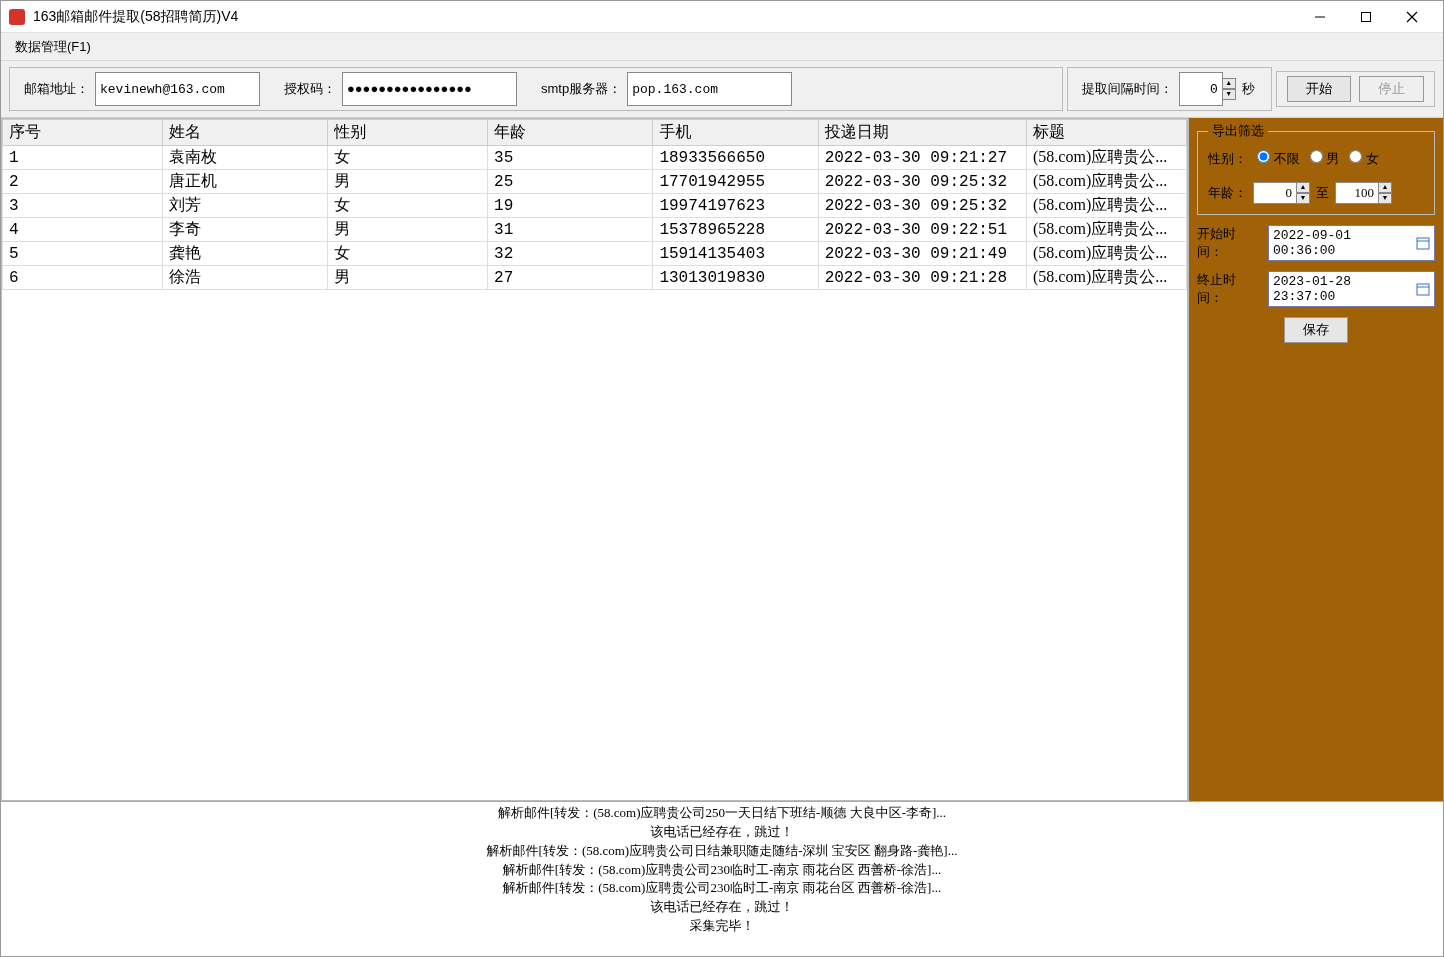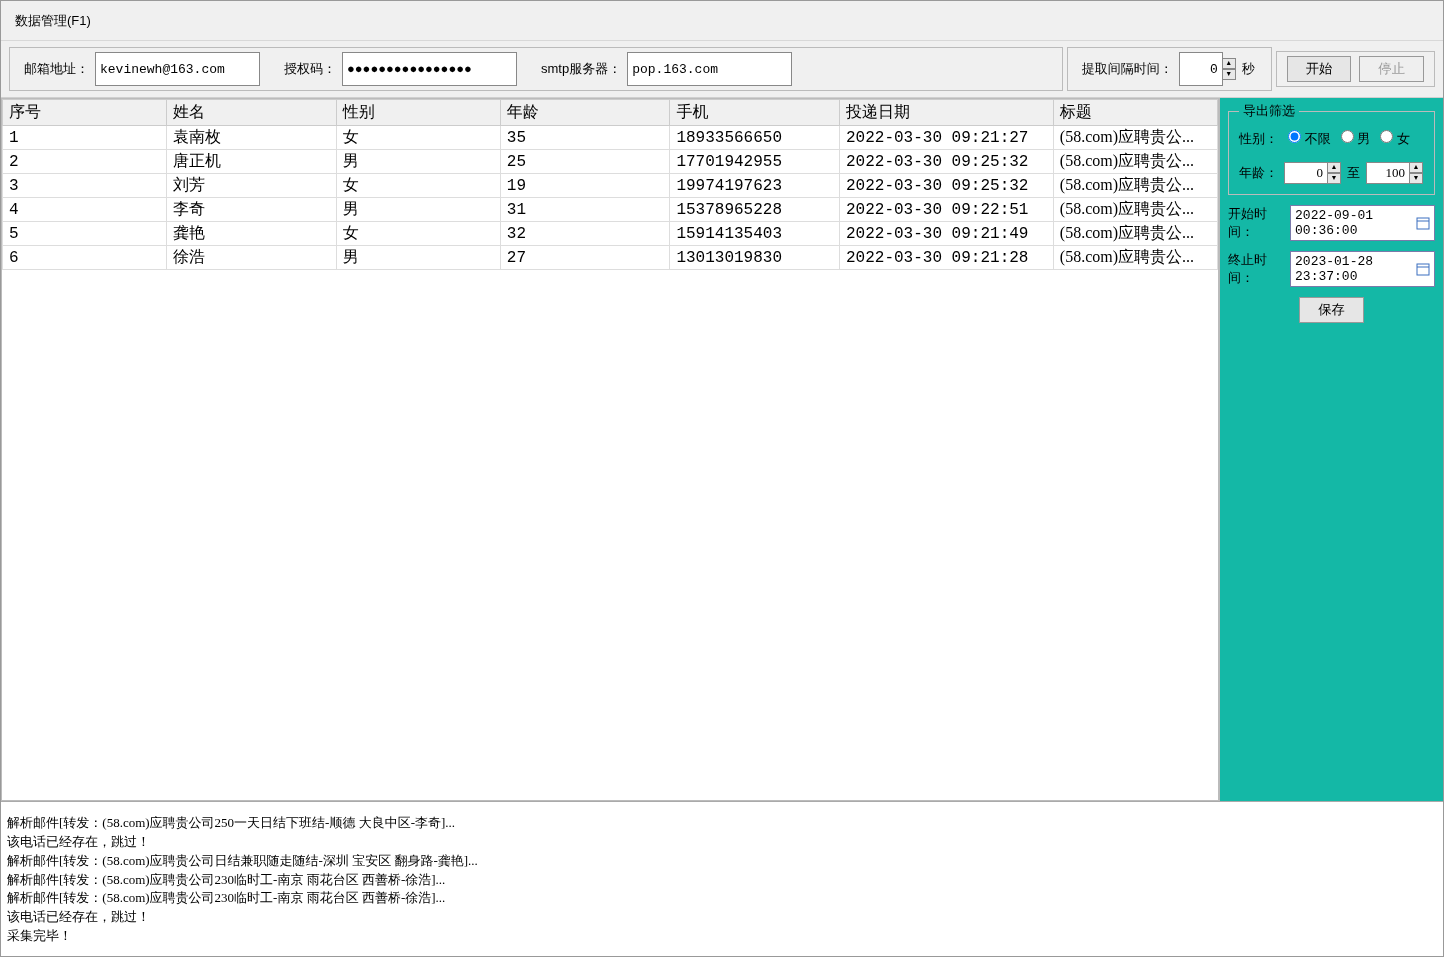--- a/index.html
+++ b/index.html
@@ -12,62 +12,84 @@
   overflow: hidden;
 }
 .window { width: 100%; height: 100%; background: #f0f0f0; border: 1px solid #999; display: flex; flex-direction: column; }
 .titlebar { height: 32px; display: flex; align-items: center; padding: 0 8px; background: #fff; border-bottom: 1px solid #e0e0e0; }
 .titlebar .appicon { width: 16px; height: 16px; background: #d3332b; border-radius: 3px; margin-right: 8px; }
 .titlebar .title { flex: 1; font-size: 14px; }
 .winbtns { display: flex; }
 .winbtn { width: 46px; height: 30px; display:flex; align-items:center; justify-content:center; cursor:pointer; }
 .winbtn svg { width:12px; height:12px; }
 
-.menubar { height: 40px; background: #f0f0f0; padding: 0 8px; display:flex; align-items:center; border-bottom: 1px solid #d8d8d8; }
+.menubar { height: 28px; background: #f0f0f0; padding: 0 8px; display:flex; align-items:center; border-bottom: 1px solid #d8d8d8; }
 .menuitem { padding: 3px 6px; cursor:pointer; }
 
 .toolbar { padding: 6px 8px; background:#f0f0f0; display:flex; align-items:center; gap: 4px; border-bottom:1px solid #d0d0d0;}
 .toolbar .group { display: inline-flex; align-items: center; border:1px solid #bbb; padding: 4px 10px; background:#f0f0f0; }
 .toolbar label { margin: 0 6px 0 4px; }
 .toolbar input[type=text], .toolbar input[type=password] {
   border: 1px solid #888; padding: 16px 4px; font-family: Consolas,"Courier New",monospace; font-size:13px; height:22px;
 }
 .spin { display:inline-flex; align-items:center; }
 .spin input { width: 44px; text-align:right; border:1px solid #888; height:22px; padding:2px 4px; font-family:Tahoma; font-size:13px;}
 .spinbtns { display:flex; flex-direction:column; margin-left:-1px;}
 .spinbtn { width:14px; height:11px; border:1px solid #888; background:#e8e8e8; font-size:7px; line-height:7px; text-align:center; cursor:pointer;}
 .btn { padding: 3px 18px; border:1px solid #999; background:#e6e6e6; cursor:pointer; }
 .btn.disabled { color:#9a9a9a; background:#efefef; cursor:default;}
 
 .content { flex:1; display:flex; overflow:hidden; }
 .left { flex:1; display:flex; flex-direction:column; overflow:hidden; border-right:1px solid #bbb;}
-.right { width: 223px; background:#14b8a6; padding:4px 8px; }
+.right { width: 254px; background:#a16207; padding:4px 8px; }
 
 .grid { flex:1; background:#fff; overflow:auto; border:1px solid #bbb; margin:0 0 0 0;}
 table { border-collapse: collapse; width:100%; font-family: Consolas,"Courier New",monospace; font-size:16px;}
 th { background:#f0f0f0; font-family: "Microsoft YaHei"; font-weight: normal; text-align:left; border:1px solid #ccc; padding:2px 6px; height:26px;}
 td { border:1px solid #ddd; padding:1px 6px; height:19px; white-space:nowrap;}
 .cn { font-family:Liberation Serif, serif; }
 
 .fieldset { border:1px solid #bbb; padding:10px 10px; margin-bottom:10px; position:relative; }
 .fieldset legend { font-size:13px; padding:0 4px; }
 .radiorow { display:flex; align-items:center; gap: 10px; }
 .agerow { display:flex; align-items:center; gap:6px; }
 .daterow { display:flex; align-items:center; gap:8px; margin-bottom:10px;}
 .datebox { border:1px solid #7a7aaa; background:#fff; padding:2px 4px; font-family: Consolas,"Courier New",monospace; font-size:13px; display:inline-flex; align-items:center; }
 .calicon { width:14px; height:14px; display:inline-block; }
 .calicon svg { width:14px; height:14px; fill:#3b6fbf; stroke:#3b6fbf;}
 .savebtnwrap { text-align:center; margin-top:8px;}
 
-.log { height:155px; background:#fff; border-top:1px solid #aaa; overflow-y:scroll; padding:12px 6px; font-family:"Microsoft YaHei"; font-size:13px; line-height:1.45;}
+.log { height:155px; background:#fff; border-top:1px solid #aaa; overflow-y:scroll; padding:2px 6px; font-family:"Microsoft YaHei"; font-size:13px; line-height:1.45;text-align:center;}
 </style>
 </head>
 <body>
 
 <div class="window">
+  <div class="titlebar">
+    <div class="appicon"></div>
+    <div class="title">163邮箱邮件提取(58招聘简历)V4</div>
+    <div class="winbtns">
+      <div class="winbtn">
+          <svg viewBox="0 0 12 12">
+            <line x1="1" y1="6" x2="11" y2="6" stroke="#000" stroke-width="1"></line>
+          </svg>
+        </div>
+      <div class="winbtn">
+          <svg viewBox="0 0 12 12">
+            <rect x="1.5" y="1.5" width="9" height="9" fill="none" stroke="#000" stroke-width="1"></rect>
+          </svg>
+        </div>
+      <div class="winbtn">
+          <svg viewBox="0 0 12 12">
+            <line x1="1" y1="1" x2="11" y2="11" stroke="#000" stroke-width="1.2"></line>
+            <line x1="11" y1="1" x2="1" y2="11" stroke="#000" stroke-width="1.2"></line>
+          </svg>
+        </div>
+    </div>
+  </div>
 
   <div class="menubar">
     <span class="menuitem">数据管理(F1)</span>
   </div>
 
   <div class="toolbar">
     <div class="group" style="flex:1;">
       <label>邮箱地址：</label>
       <input type="text" style="width: 165px;" value="kevinewh@163.com">
       <span style="width:20px"></span>

